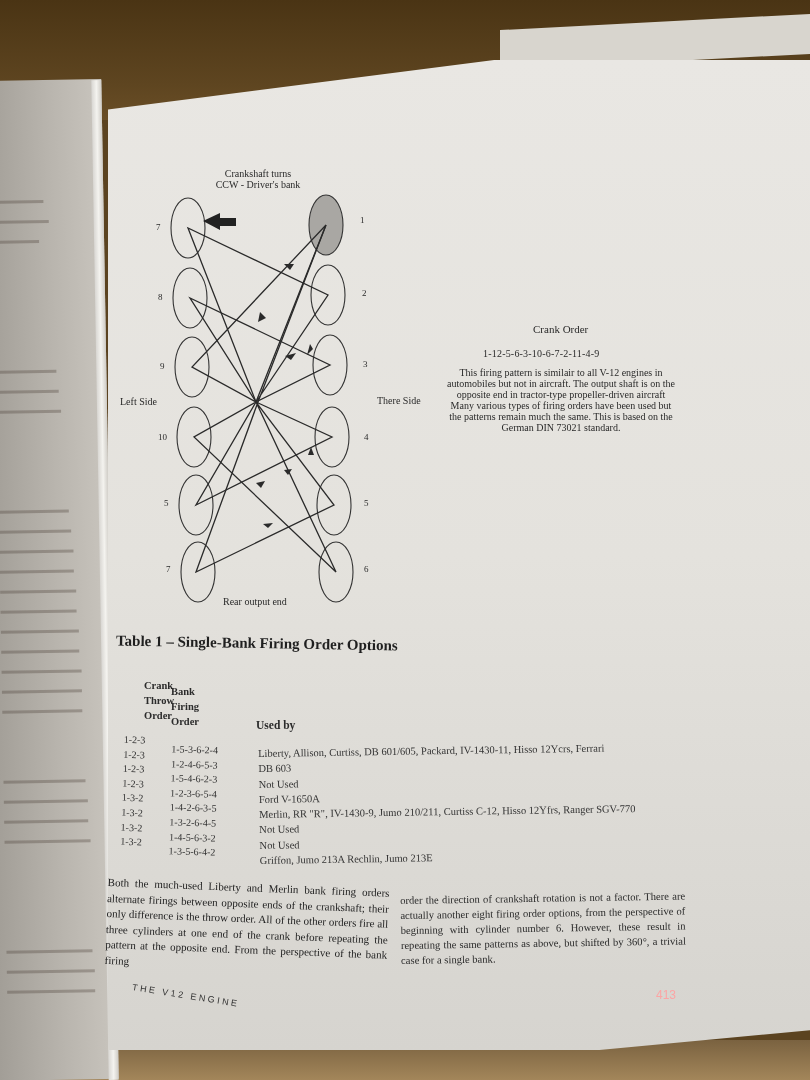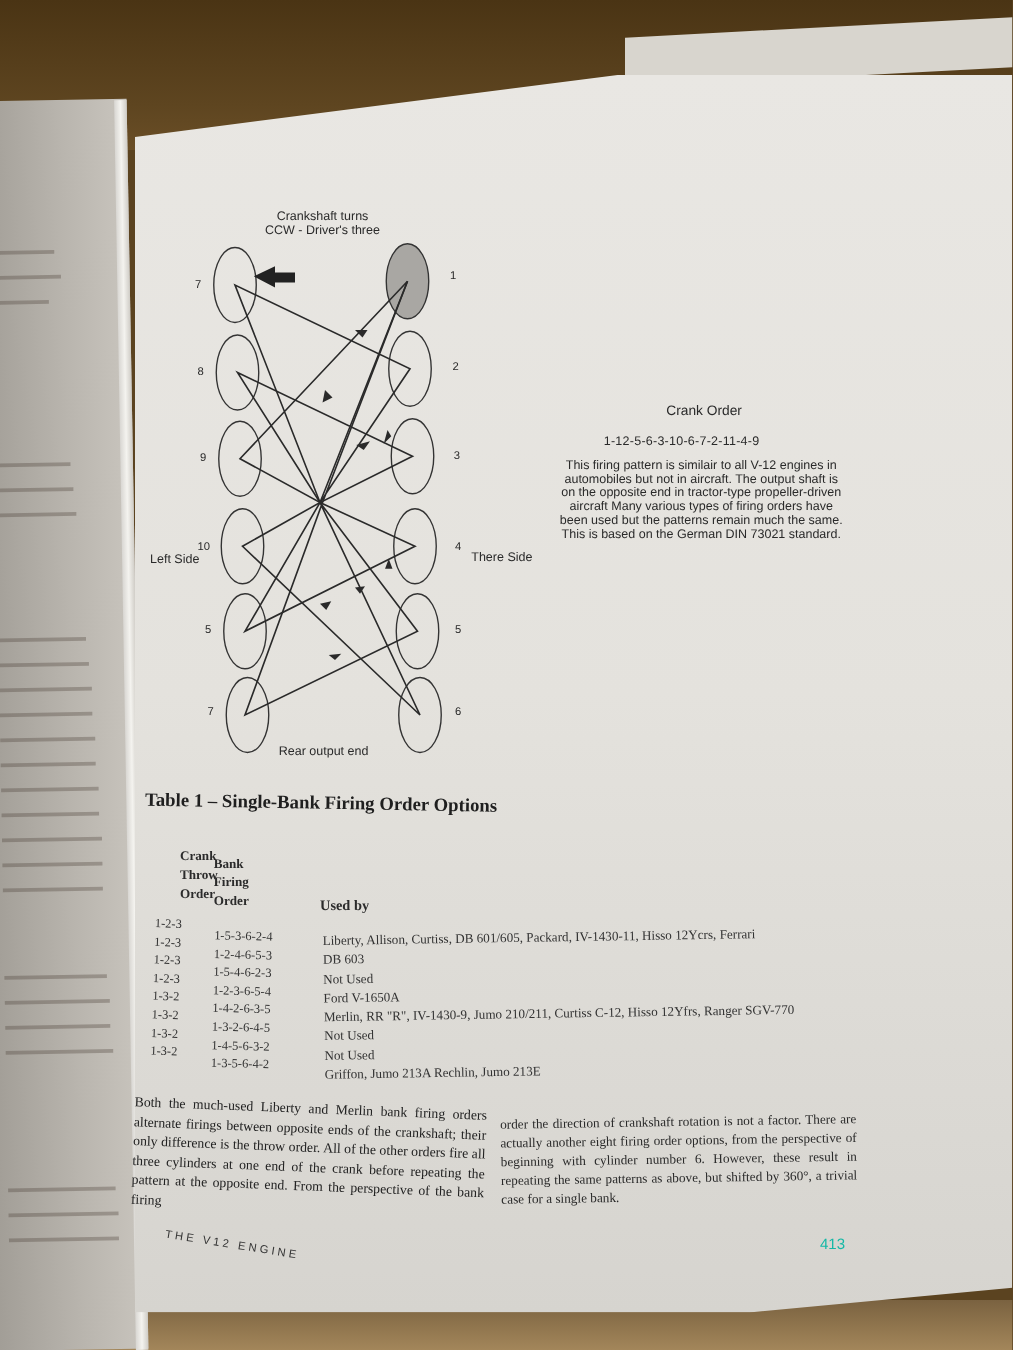--- a/index.html
+++ b/index.html
@@ -35,47 +35,47 @@
       transform: rotate(-1deg);
     }
     .page {
       position: absolute; left: 108px; top: 60px; width: 702px; height: 990px;
       background: linear-gradient(180deg, #e9e7e3 0%, #e4e2dd 50%, #d6d4cf 100%);
       clip-path: polygon(0 5%, 55% 0, 100% 0, 100% 98%, 70% 100%, 0 100%);
     }
     .page-content {
       position: absolute; left: 108px; top: 60px; width: 702px; height: 990px;
     }
-    .sans { font-family: Liberation Sans, sans-serif; color: #2a2a2a; }
+    .sans { font-family: Liberation Serif, serif; color: #2a2a2a; }
     .abs { position: absolute; }
 
     .diagram-title { left: 90px; top: 108px; width: 120px; text-align: center; font-size: 10px; line-height: 11px; }
     .cyl-label { font-size: 9px; }
-    .side-label { font-size: 10px; margin-top: 46px; }
+    .side-label { font-size: 10px; }
     .rear-label { left: 115px; top: 536px; font-size: 10px; }
 
     .fo-title { left: 425px; top: 263px; font-size: 11px; }
     .fo-seq { left: 375px; top: 288px; font-size: 10px; letter-spacing: 0.2px; }
     .fo-note { left: 338px; top: 307px; width: 230px; text-align: center; font-size: 10px; line-height: 11px; }
 
     .table-title { left: 8px; top: 575px; font-size: 15px; font-weight: bold; color: #1f1f1f; transform: rotate(1deg); }
     .th { font-size: 10.5px; font-weight: bold; color: #2b2b2b; line-height: 15px; }
     .th-crank { left: 11px; top: 618px; width: 40px; margin-left: 25px; }
     .th-bank { left: 63px; top: 624px; width: 45px; }
     .th-used { left: 148px; top: 658px; font-size: 11.5px; }
     .col { font-size: 10px; color: #333; line-height: 14.6px; }
     .col-throw { left: 14px; top: 673px; transform: rotate(2deg); }
     .col-bank { left: 62px; top: 683px; transform: rotate(1.5deg); }
     .col-used { left: 150px; top: 686px; transform: rotate(-0.9deg); transform-origin: left top; font-size: 10.5px; line-height: 15.3px; }
 
     .body-left { left: 0px; top: 815px; width: 282px; font-size: 11px; line-height: 15.5px; color: #222; text-align: justify; transform: rotate(2.2deg); transform-origin: left top; }
     .body-right { left: 292px; top: 833px; width: 285px; font-size: 10.6px; line-height: 15px; color: #2a2a2a; text-align: justify; transform: rotate(-0.9deg); transform-origin: left top; }
 
     .running-head { left: 25px; top: 922px; font-size: 9px; letter-spacing: 2.5px; color: #333; transform: rotate(9deg); transform-origin: left top; font-family: "Liberation Sans", sans-serif; }
-    .page-number { left: 548px; top: 928px; font-size: 12px; color: #14b8a6; font-family: "Liberation Sans", sans-serif; }
+    .page-number { left: 548px; top: 928px; font-size: 12px; color: #fca5a5; font-family: "Liberation Sans", sans-serif; }
 
     .diagram { position: absolute; left: 0; top: 0; }
   </style>
 </head>
 <body>
 
 <div class="backdrop-top"></div>
 <div class="backdrop-bottom"></div>
 <div class="far-page"></div>
 
@@ -106,21 +106,21 @@
   <div class="ghost-line" style="top:910px;width:88px"></div>
 </div>
 <div class="spine"></div>
 
 <div class="page"></div>
 
 <div class="page-content">
 
   <div class="abs sans diagram-title">
     <div>Crankshaft turns</div>
-    <div>CCW - Driver's three</div>
+    <div>CCW - Driver's bank</div>
   </div>
 
   <svg class="diagram" width="340" height="560">
     <g fill="none" stroke="#333" stroke-width="1.1">
 
       <ellipse cx="80" cy="168" rx="17" ry="30"></ellipse>
       <ellipse cx="82" cy="238" rx="17" ry="30"></ellipse>
       <ellipse cx="84" cy="307" rx="17" ry="30"></ellipse>
       <ellipse cx="86" cy="377" rx="17" ry="30"></ellipse>
       <ellipse cx="88" cy="445" rx="17" ry="30"></ellipse>

